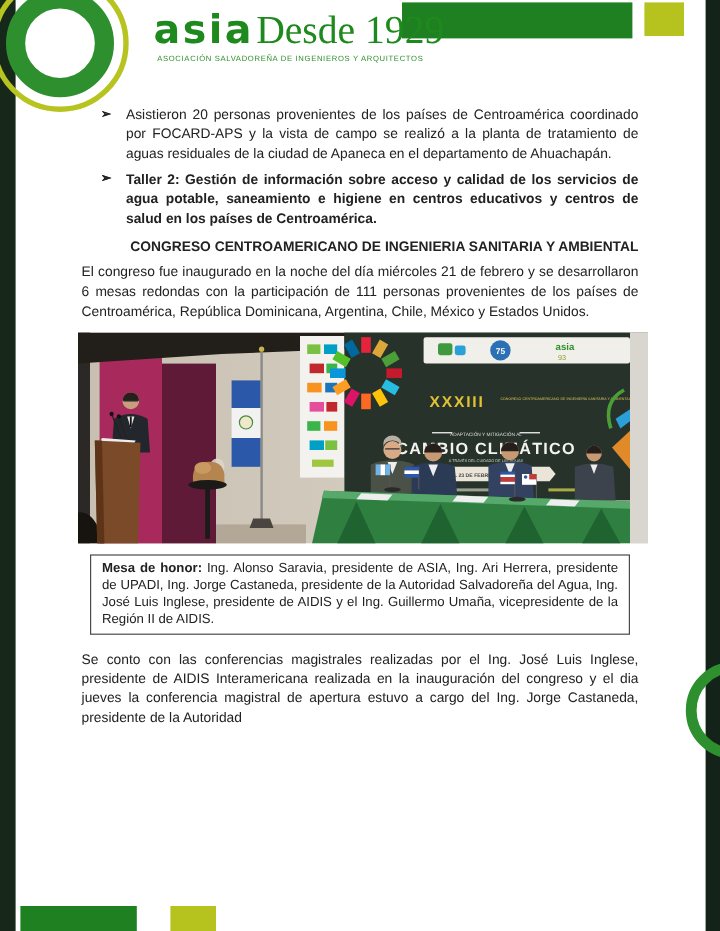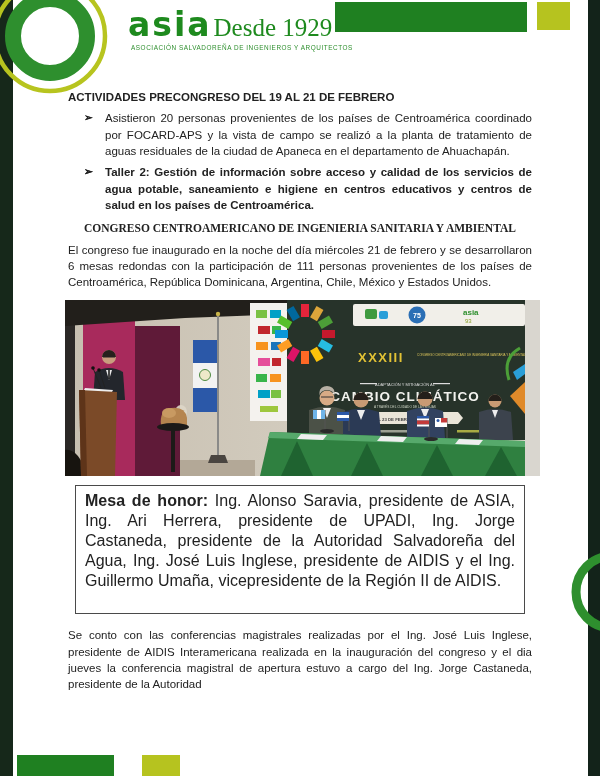--- a/index.html
+++ b/index.html
@@ -10,36 +10,36 @@
   .edge-right{position:absolute;left:588px;top:0;width:12px;height:776px;background:#13231a;}
   
   .hdr-bar{position:absolute;left:335px;top:2px;width:192px;height:30px;background:#1f8021;}
   .hdr-sq{position:absolute;left:537px;top:2px;width:33px;height:28px;background:#b6c31f;}
   .logo-arcs{position:absolute;left:0;top:0;}
   .ring-right{position:absolute;left:560px;top:550px;}
   .logo-wrap{position:absolute;left:128px;top:8px;width:260px;}
   .logo-line{display:flex;align-items:baseline;}
   .logo-asia{font-family:"DejaVu Sans",sans-serif;font-weight:bold;font-size:33px;
              letter-spacing:2px;color:#1e8a1e;line-height:1;}
-  .logo-desde{font-family:"Liberation Serif",serif;font-size:25px;color:#1e8a1e;line-height:1;margin-left:2px;}
+  .logo-desde{font-family:"Liberation Serif",serif;font-size:33px;color:#1e8a1e;line-height:1;margin-left:2px;}
   .logo-sub{font-size:6.4px;letter-spacing:.55px;color:#2e8f2e;margin-top:3px;margin-left:3px;white-space:nowrap;}
   
   .content{position:absolute;left:68px;top:83px;width:464px;font-size:11.5px;line-height:1.42;text-align:justify;}
   .content p{margin:0 0 4px 0;}
   .h-bold{font-weight:bold;margin:6px 0 4px 0;text-align:left;}
-  .h-center{font-weight:bold;text-align:center;margin:7px 0 5px 0;font-family:Liberation Serif, serif;}
+  .h-center{font-weight:bold;text-align:right;margin:7px 0 5px 0;}
   ul.arrows{list-style:none;margin:0 0 4px 0;padding:0;}
   ul.arrows li{position:relative;padding-left:37px;margin:5px 0;}
   ul.arrows li .mk{position:absolute;left:16px;top:0;font-size:10.5px;}
   li.b{font-weight:bold;}
   
   figure.photo{margin:9px 0 0 -3px;width:475px;height:176px;}
   
   .caption{box-sizing:border-box;margin:9px 0 0 7px;width:450px;border:1.5px solid #4a4a4a;
-           padding:5px 9px 22px 9px;font-size:16px;line-height:1.26;text-align:justify;}
+           padding:5px 9px 4px 9px;font-size:11px;line-height:1.26;text-align:justify;}
   .p-after{margin-top:13px !important;}
   
   .ft-green{position:absolute;left:17px;top:755px;width:97px;height:21px;background:#1f8021;}
   .ft-yellow{position:absolute;left:142px;top:755px;width:38px;height:21px;background:#b6c31f;}
   .ft-box{position:absolute;left:187px;top:782px;width:394px;height:22px;border:2px solid #8b9279;
           display:flex;align-items:center;justify-content:center;
           font-family:"Liberation Serif",serif;font-weight:bold;font-size:16.5px;color:#1d5c20;}
   svg text{font-family:"Liberation Sans",sans-serif;}
 </style>
 </head>
@@ -65,21 +65,20 @@
     <div class="logo-sub">ASOCIACIÓN SALVADOREÑA DE INGENIEROS Y ARQUITECTOS</div>
   </div>
 
   <svg class="ring-right" width="40" height="90" viewBox="0 0 40 90">
     <circle cx="52" cy="42" r="36" fill="none" stroke="#2e8f2e" stroke-width="9"></circle>
   </svg>
 
   <div class="content">
 
 
-    <div class="h-bold">ACTIVIDADES PRECONGRESO DEL 19 AL 21 DE FEBRERO</div>
 
     <ul class="arrows">
       <li class="b">
         <span class="mk">➢</span>
       </li>
       <li>
         <span class="mk">➢</span>
         <span>Asistieron 20 personas provenientes de los países de Centroamérica coordinado por FOCARD-APS y la vista de campo se realizó a la planta de tratamiento de aguas residuales de la ciudad de Apaneca en el departamento de Ahuachapán.</span>
       </li>
     </ul>

